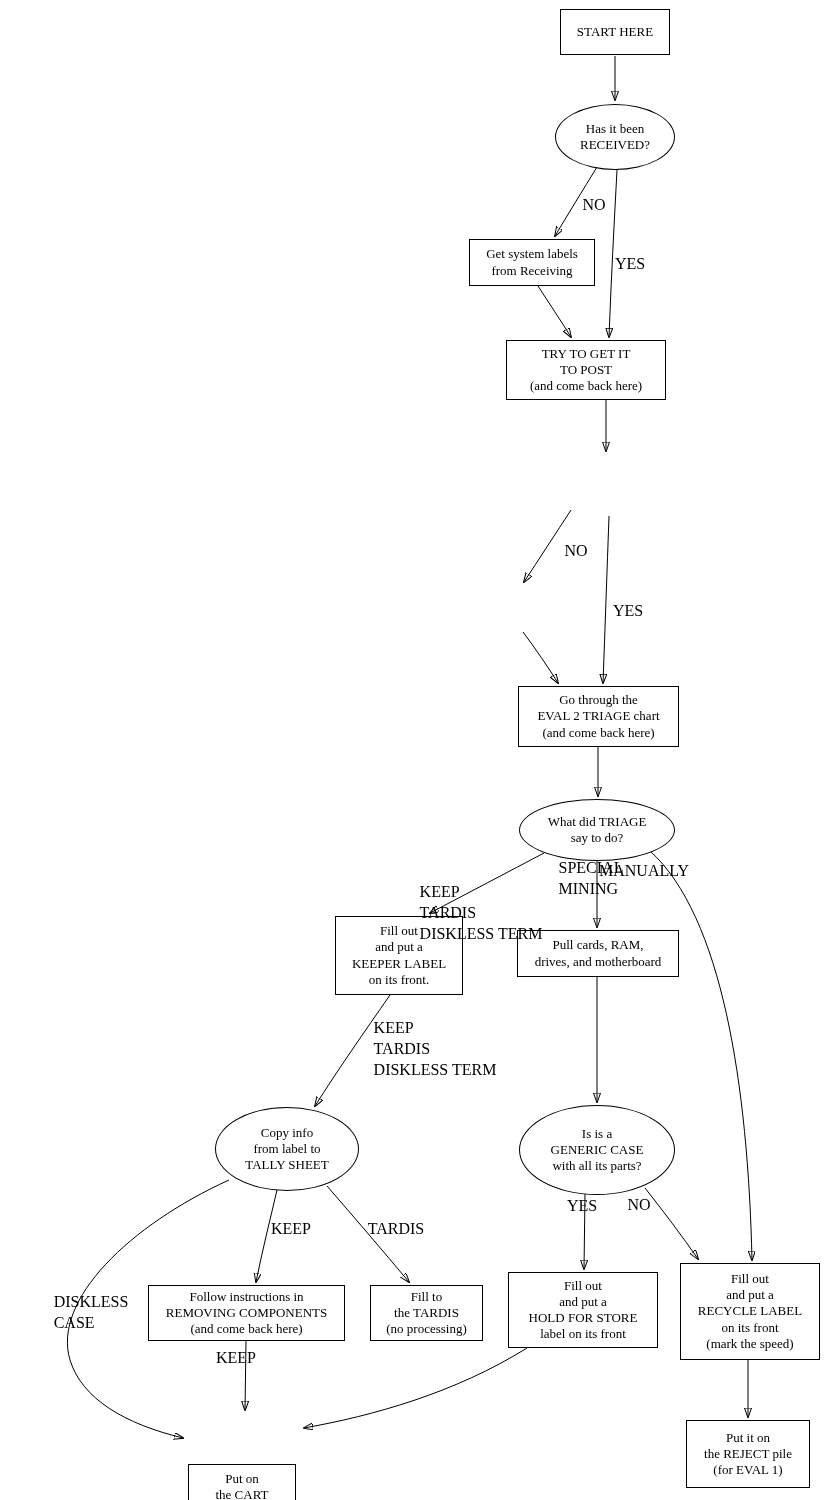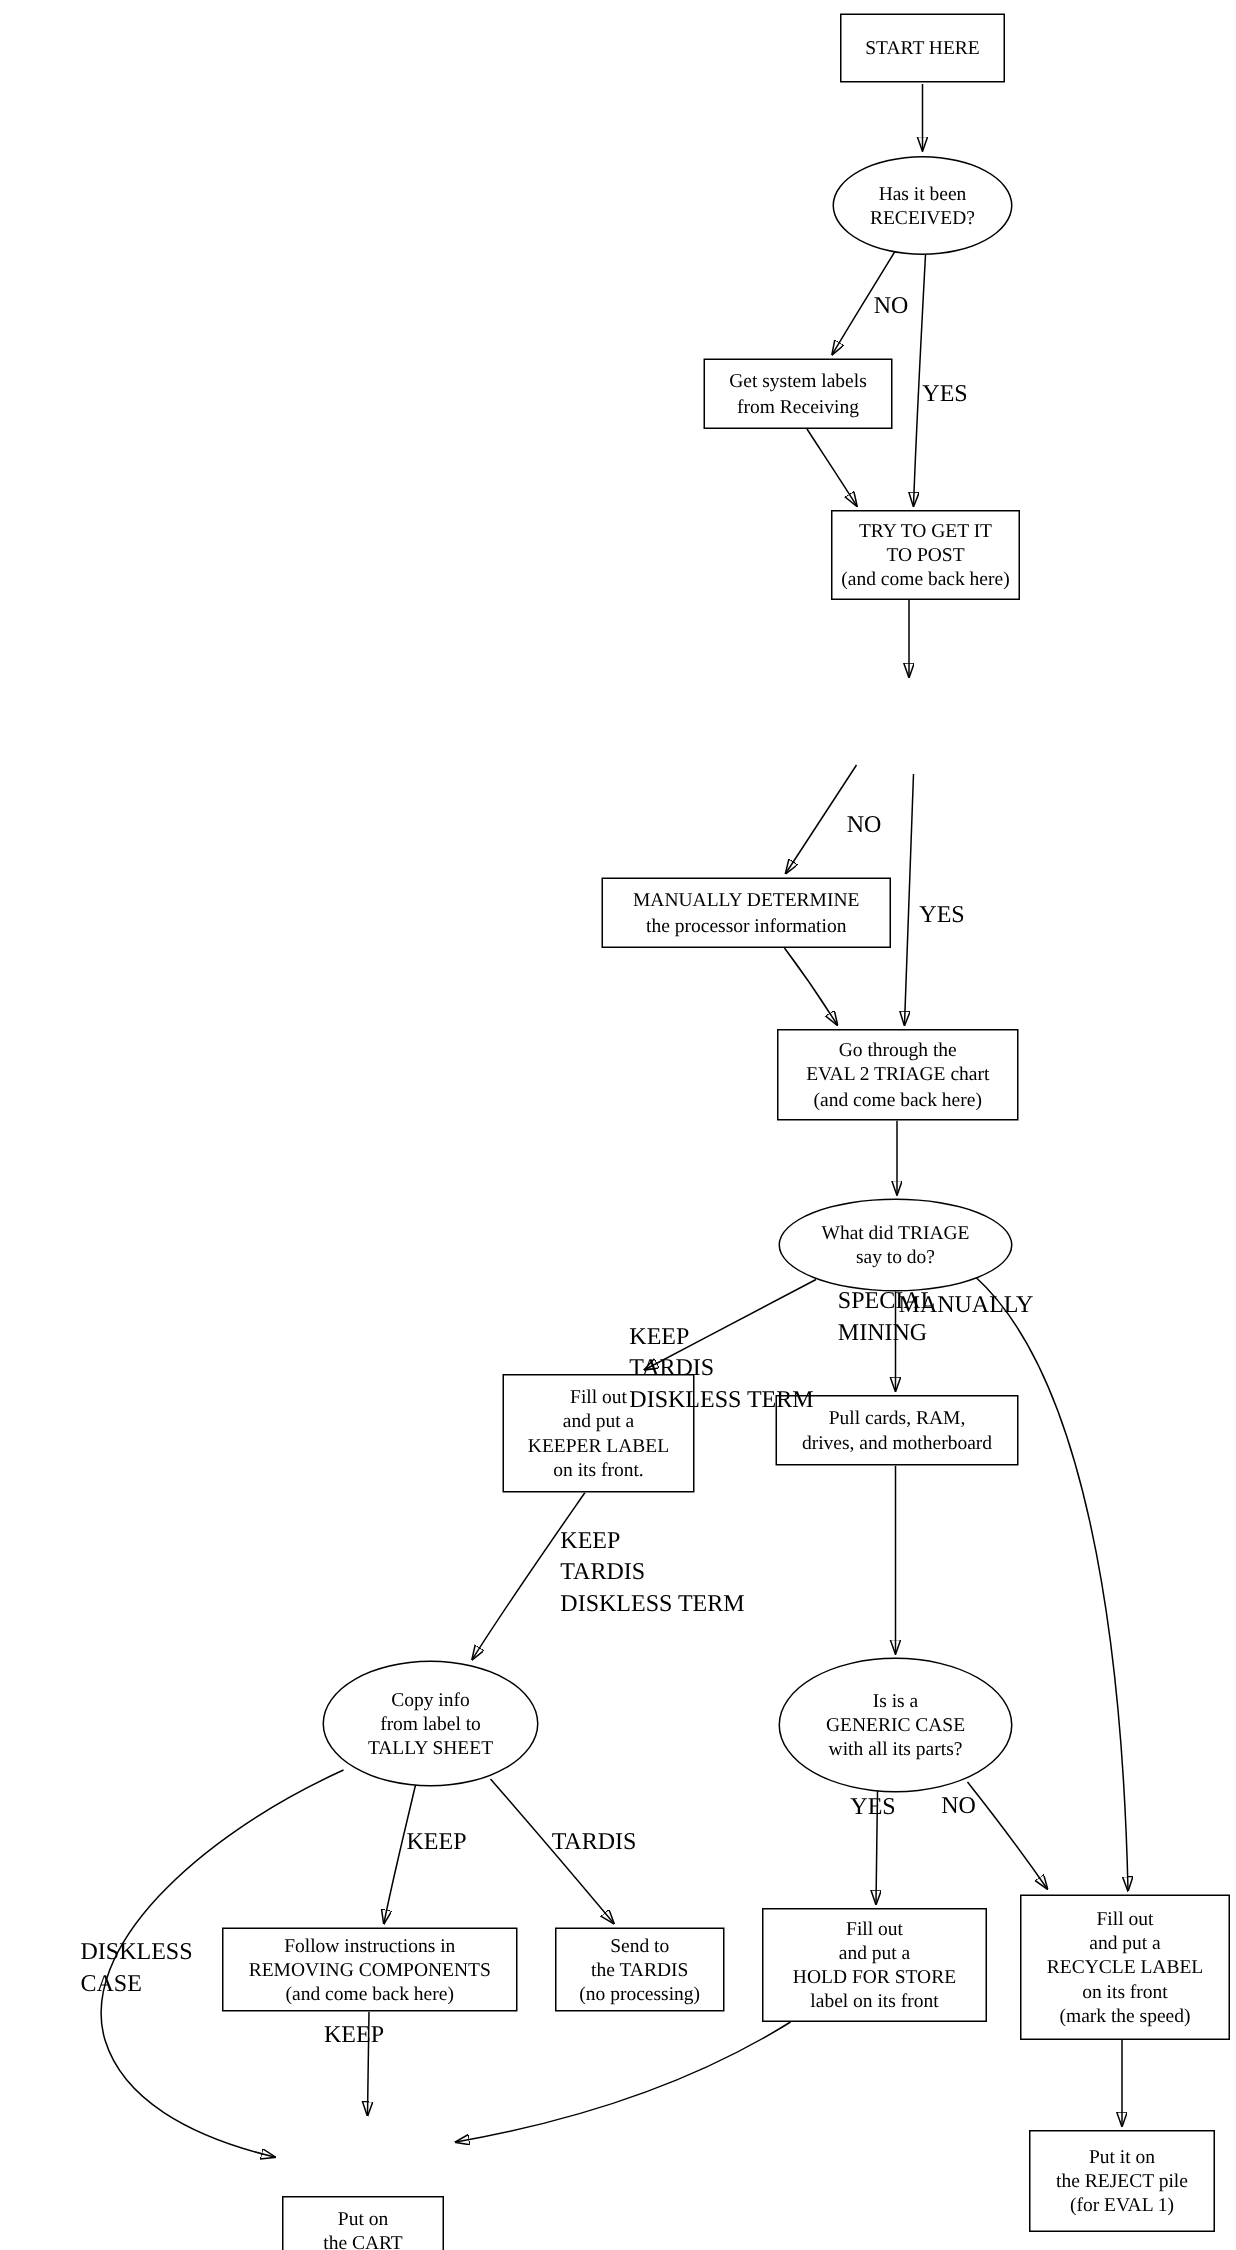--- a/index.html
+++ b/index.html
@@ -76,46 +76,44 @@
     <path d="M645,1188 C664,1212 682,1236 698,1259" marker-end="url(#arrow)"></path>
     <path d="M527,1348 C455,1393 372,1416 304,1428" marker-end="url(#arrow)"></path>
     <path d="M748,1360 L748,1417" marker-end="url(#arrow)"></path>
   </svg>
 
   <div class="node rect" style="left:560px;top:9px;width:110px;height:46px">START HERE</div>
   <div class="node ellipse" style="left:555px;top:104px;width:120px;height:66px">Has it been
 RECEIVED?</div>
   <div class="node rect" style="left:469px;top:239px;width:126px;height:47px">Get system labels
 from Receiving</div>
-  <div class="node rect" style="left:554px;top:340px;width:126px;height:60px">TRY TO GET IT
+  <div class="node rect" style="left:506px;top:340px;width:160px;height:60px">TRY TO GET IT
 TO POST
 (and come back here)</div>
-  <div class="node rect" style="left:401px;top:585px;width:193px;height:47px">MANUALLY DETERMINE
-the processor information</div>
   <div class="node rect" style="left:518px;top:686px;width:161px;height:61px">Go through the
 EVAL 2 TRIAGE chart
 (and come back here)</div>
   <div class="node ellipse" style="left:519px;top:799px;width:156px;height:62px">What did TRIAGE
 say to do?</div>
   <div class="node rect" style="left:335px;top:916px;width:128px;height:79px">Fill out
 and put a
 KEEPER LABEL
 on its front.</div>
   <div class="node ellipse" style="left:215px;top:1107px;width:144px;height:84px">Copy info
 from label to
 TALLY SHEET</div>
   <div class="node rect" style="left:517px;top:930px;width:162px;height:47px">Pull cards, RAM,
 drives, and motherboard</div>
   <div class="node ellipse" style="left:519px;top:1105px;width:156px;height:90px">Is is a
 GENERIC CASE
 with all its parts?</div>
   <div class="node rect" style="left:148px;top:1285px;width:197px;height:56px">Follow instructions in
 REMOVING COMPONENTS
 (and come back here)</div>
-  <div class="node rect" style="left:370px;top:1285px;width:113px;height:56px">Send to
+  <div class="node rect" style="left:370px;top:1285px;width:113px;height:56px">Fill to
 the TARDIS
 (no processing)</div>
   <div class="node rect" style="left:508px;top:1272px;width:150px;height:76px">Fill out
 and put a
 HOLD FOR STORE
 label on its front</div>
   <div class="node rect" style="left:680px;top:1263px;width:140px;height:97px">Fill out
 and put a
 RECYCLE LABEL
 on its front

